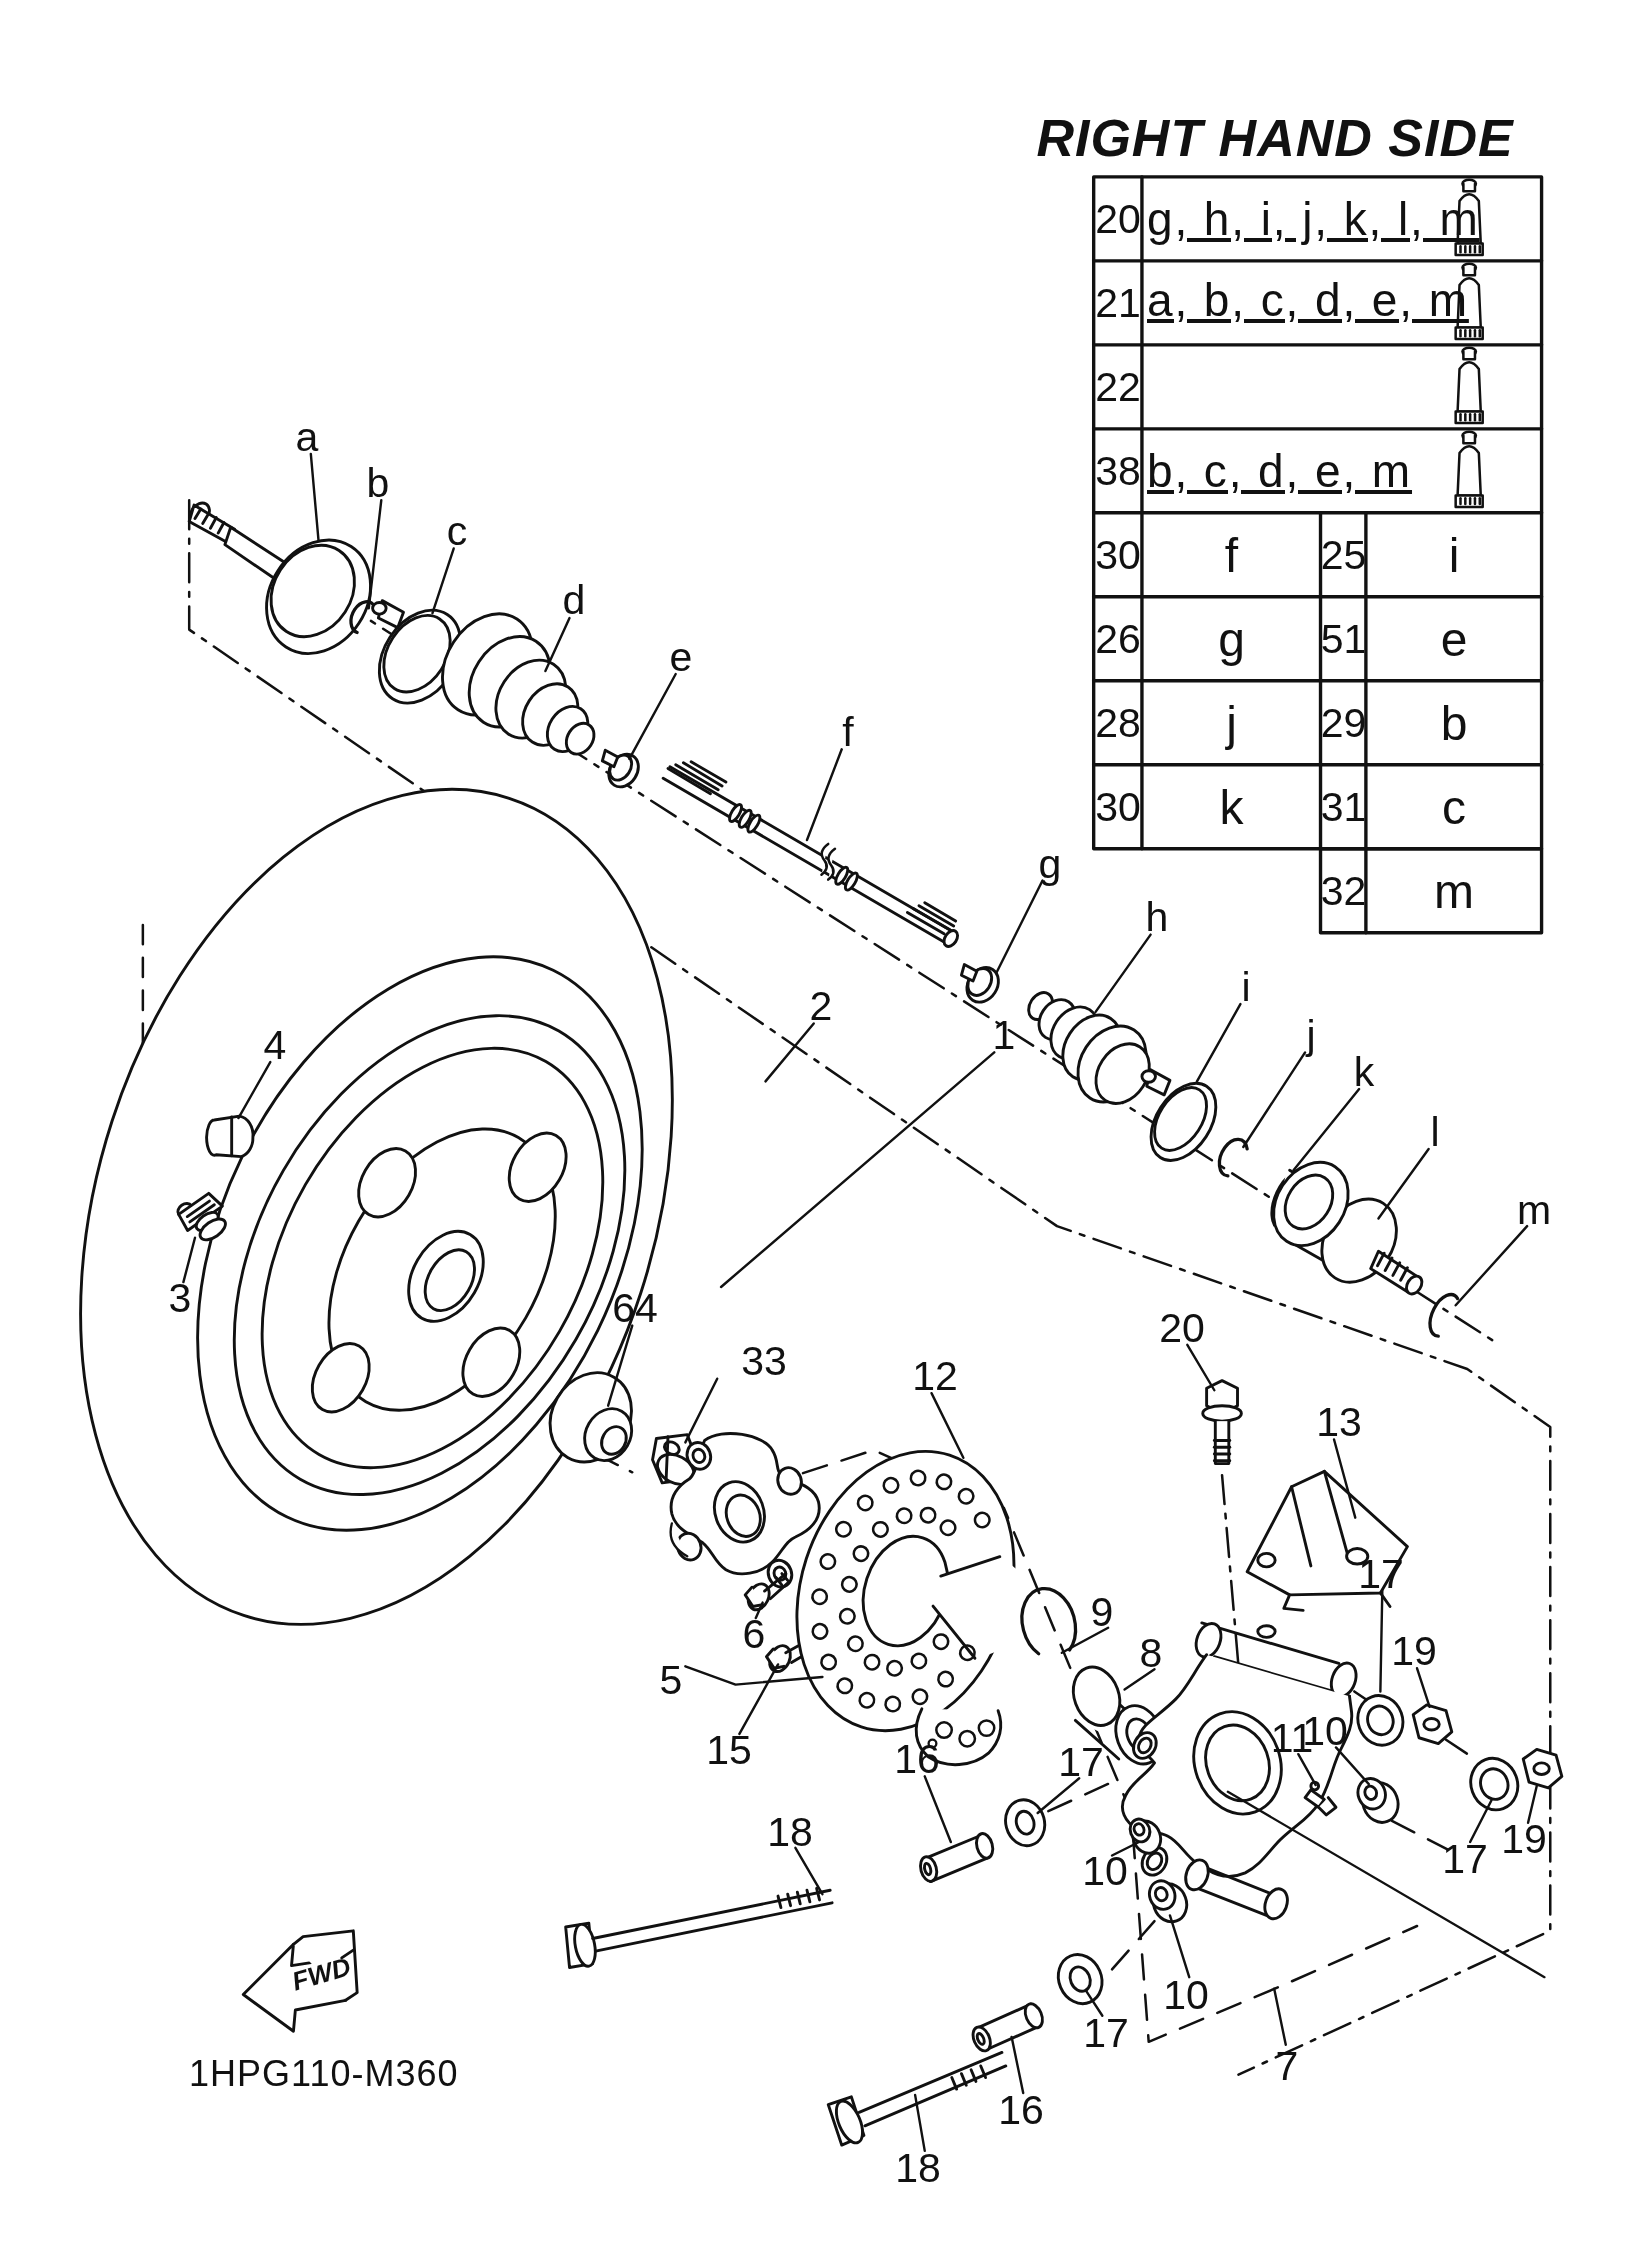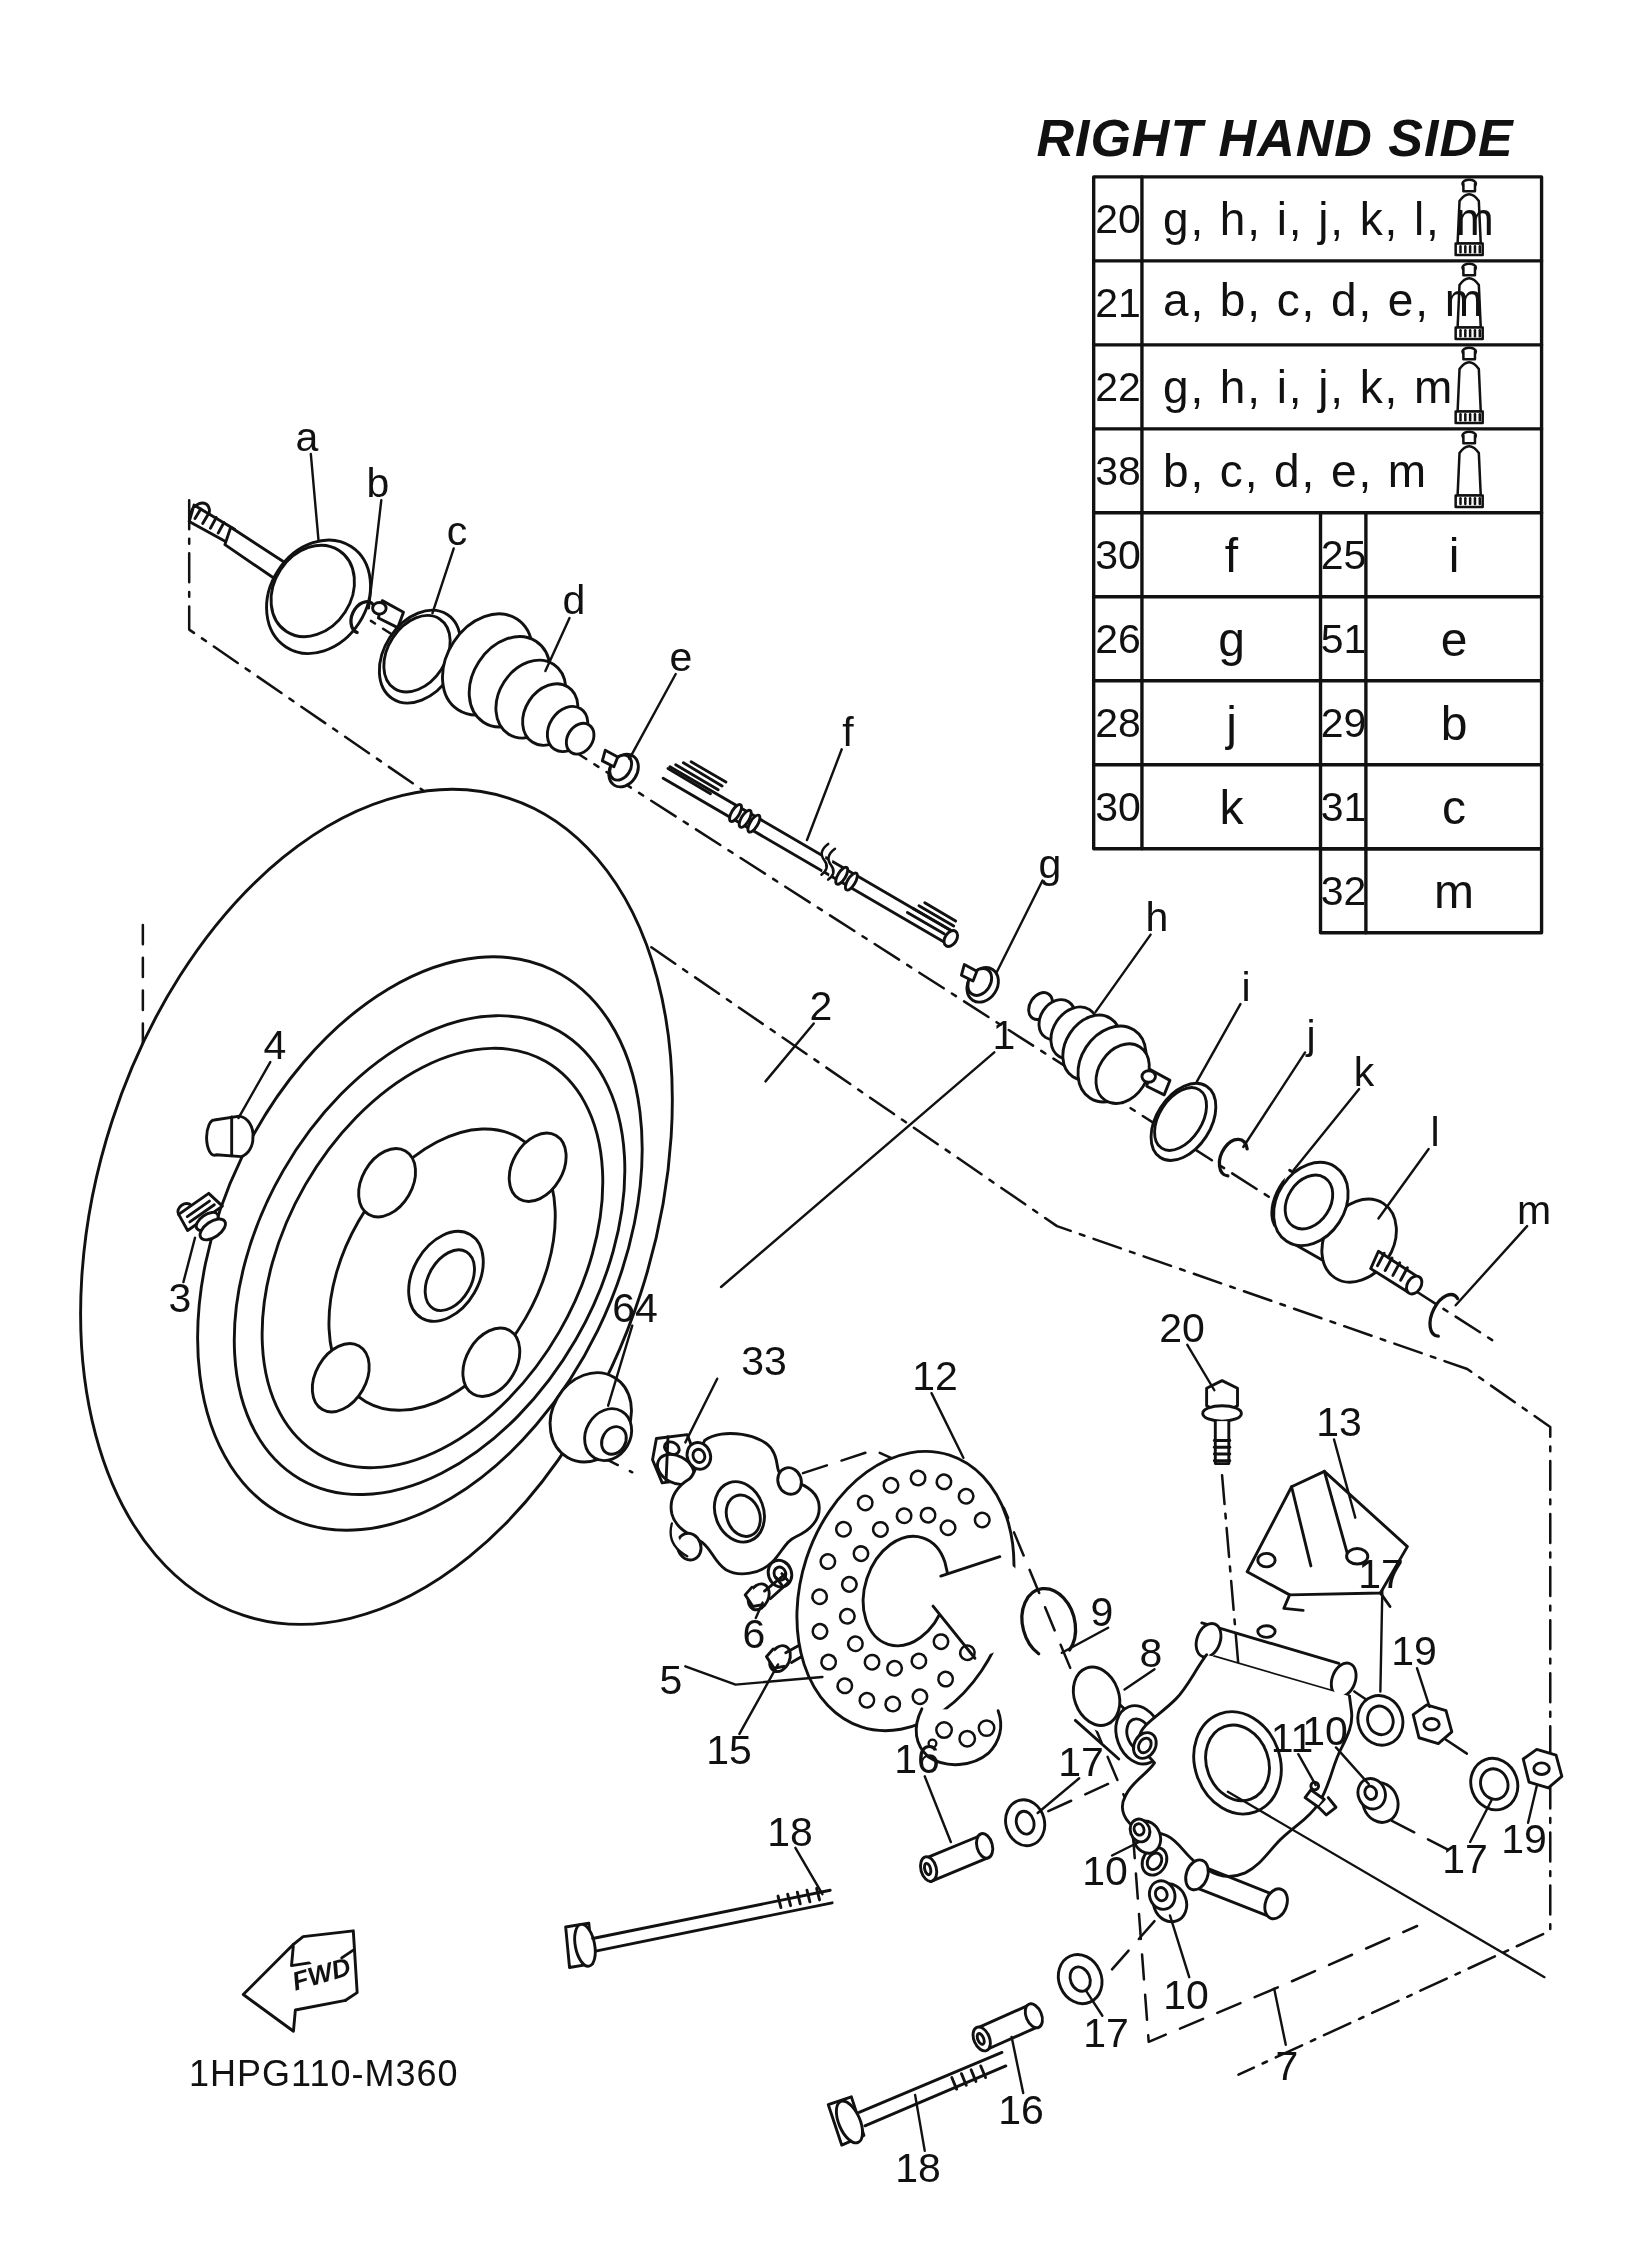--- a/index.html
+++ b/index.html
@@ -4,21 +4,21 @@
 <style>
   html,body{margin:0;padding:0;background:#fff;}
   .page{position:relative;width:1641px;height:2266px;background:#fff;overflow:hidden;
         font-family:"Liberation Sans",sans-serif;color:#111;}
   svg.art{position:absolute;left:0;top:0;}
   .ttl{position:absolute;left:1012px;top:108px;width:526px;text-align:center;
        font-size:52px;font-style:italic;font-weight:600;letter-spacing:1px;white-space:nowrap;}
   .cell{position:absolute;display:flex;align-items:center;justify-content:center;
         font-size:41px;}
   .cell.num{width:48px;height:84px;}
-  .cell.letters{justify-content:flex-start;padding-left:21px;font-size:46px;letter-spacing:1.9px;}
+  .cell.letters{justify-content:flex-start;padding-left:5px;font-size:46px;letter-spacing:1.9px;text-decoration:underline;}
   .cell.val{font-size:48px;}
   .lbl{position:absolute;transform:translate(-50%,-50%);font-size:41px;line-height:1;white-space:nowrap;}
   .pcode{position:absolute;left:189px;top:2053px;font-size:36px;letter-spacing:1px;}
 </style>
 </head>
 <body>
 
 <div class="page">
 
 <svg class="art" width="1641" height="2266" viewBox="0 0 1700 2347" fill="none" stroke="#111" stroke-width="3" stroke-linecap="round" stroke-linejoin="round">
@@ -518,21 +518,20 @@
   </g>
 </svg>
 
   <div class="ttl">RIGHT HAND SIDE</div>
 
   <div class="cell num" style="left:1094px;top:177px">20</div>
   <div class="cell letters" style="left:1142px;top:177px;width:400px;height:84px">g, h, i, j, k, l, m</div>
   <div class="cell num" style="left:1094px;top:261px">21</div>
   <div class="cell letters" style="left:1142px;top:261px;width:400px;height:77px">a, b, c, d, e, m</div>
   <div class="cell num" style="left:1094px;top:345px">22</div>
-  <div class="cell letters" style="left:1142px;top:345px;width:400px;height:84px">g, h, i, j, k, m</div>
   <div class="cell num" style="left:1094px;top:429px">38</div>
   <div class="cell letters" style="left:1142px;top:429px;width:400px;height:84px">b, c, d, e, m</div>
 
   <div class="cell num" style="left:1094px;top:513px">30</div>
   <div class="cell val" style="left:1142px;top:513px;width:179px;height:84px">f</div>
   <div class="cell num" style="left:1321px;top:513px;width:45px;height:84px">25</div>
   <div class="cell val" style="left:1366px;top:513px;width:176px;height:84px">i</div>
   <div class="cell num" style="left:1094px;top:597px">26</div>
   <div class="cell val" style="left:1142px;top:597px;width:179px;height:84px">g</div>
   <div class="cell num" style="left:1321px;top:597px;width:45px;height:84px">51</div>

